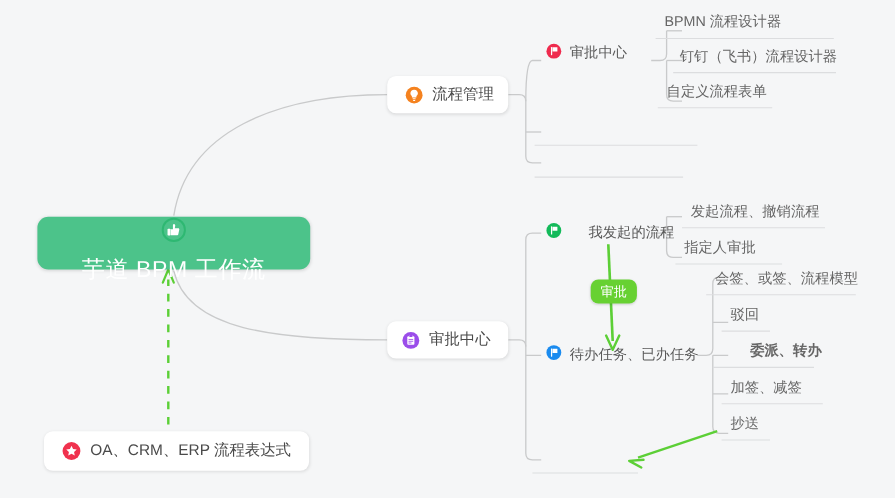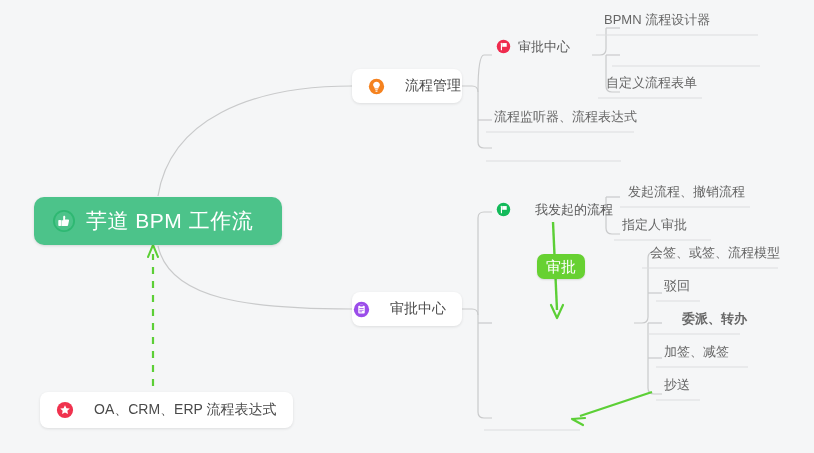--- a/index.html
+++ b/index.html
@@ -28,52 +28,53 @@
     position: absolute;
     display: flex;
     align-items: center;
     gap: 10px;
     background: #4cc38a;
     border-radius: 10px;
     padding: 0 18px;
     height: 48px;
     box-shadow: 0 1px 3px rgba(0,0,0,0.13);
     box-sizing: border-box;
+    flex-direction: column;
   }
   .root-label {
     color: #ffffff;
     font-size: 21px;
     letter-spacing: 0.5px;
     white-space: nowrap;
   }
 
   
   .branch-node {
     position: absolute;
     display: flex;
     align-items: center;
-    gap: 20px;
+    gap: 8px;
     background: #ffffff;
     border-radius: 8px;
     padding: 0 16px;
     height: 34px;
     box-shadow: 0 1px 3px rgba(0,0,0,0.10);
     box-sizing: border-box;
   }
   .branch-label {
     color: #4a4a4a;
     font-size: 14px;
     white-space: nowrap;
   }
 
   
   .leaf-node {
     position: absolute;
     display: flex;
-    align-items: flex-start;
+    align-items: center;
     gap: 7px;
     padding: 0 6px 4px 6px;
     box-sizing: border-box;
     white-space: nowrap;
   }
   .leaf-label {
     color: #595959;
     font-size: 13px;
     line-height: 15px;
     white-space: nowrap;
@@ -88,21 +89,21 @@
     flex: 0 0 auto;
   }
   .icon svg { display: block; }
 
   
   .flow-tag {
     position: absolute;
     background: #67d132;
     border-radius: 7px;
     color: #ffffff;
-    font-size: 15px;
+    font-size: 12px;
     padding: 5px 9px;
     line-height: 1;
     box-shadow: 0 1px 2px rgba(0,0,0,0.12);
     white-space: nowrap;
     text-align: right;
   }
 </style>
 </head>
 <body>
 
@@ -220,27 +221,27 @@
         <rect x="6.5" y="5.0" width="1.5" height="10" rx="0.5" fill="#ffffff"></rect>
         <path d="M8.3 5.4 L14.3 5.4 L14.3 10.4 L8.3 10.4 Z" fill="#ffffff"></path>
       </svg>
     </span>
     <span class="leaf-label">审批中心</span>
   </div>
 
   <div class="leaf-node leaf-sub" style="left:598px; top:12px;">
     <span class="leaf-label">BPMN 流程设计器</span>
   </div>
+  <div class="leaf-node leaf-sub" style="left:612px; top:43px;">
+    <span class="leaf-label">钉钉（飞书）流程设计器</span>
+  </div>
   <div class="leaf-node leaf-sub" style="left:600px; top:75px;">
     <span class="leaf-label">自定义流程表单</span>
   </div>
 
-  <div class="leaf-node leaf-sub" style="left:488px; top:109px;">
-    <span class="leaf-label">流程监听器、流程表达式</span>
-  </div>
 
   <div class="branch-node" style="left:352px; top:292px; width:110px;justify-content:flex-end;">
     <span class="icon">
       <svg width="17" height="17" viewBox="0 0 20 20">
         <circle cx="10" cy="10" r="9" fill="#9b4dea"></circle>
         <rect x="6.2" y="5.5" width="7.6" height="9.2" rx="1.1" fill="#ffffff"></rect>
         <rect x="8.2" y="4.2" width="3.6" height="2.2" rx="0.8" fill="#ffffff"></rect>
         <rect x="8.2" y="4.2" width="3.6" height="2.2" rx="0.8" fill="#9b4dea"></rect>
         <rect x="7.5" y="8.4" width="5.0" height="0.9" fill="#9b4dea"></rect>
         <rect x="7.5" y="10.4" width="5.0" height="0.9" fill="#9b4dea"></rect>
@@ -262,20 +263,30 @@
   </div>
   <div class="leaf-node leaf-sub" style="left:622px; top:184px;">
     <span class="leaf-label">发起流程、撤销流程</span>
   </div>
   <div class="leaf-node leaf-sub" style="left:616px; top:217px;">
     <span class="leaf-label">指定人审批</span>
   </div>
 
   <div class="flow-tag" style="left:537px; top:254px;">审批</div>
 
+  <div class="leaf-node" style="left:490px; top:313px;">
+    <span class="icon" style="margin-bottom:1px;">
+      <svg width="15" height="15" viewBox="0 0 20 20">
+        <circle cx="10" cy="10" r="9" fill="#1a8bef"></circle>
+        <rect x="6.5" y="5.0" width="1.5" height="10" rx="0.5" fill="#ffffff"></rect>
+        <path d="M8.3 5.4 L14.3 5.4 L14.3 10.4 L8.3 10.4 Z" fill="#ffffff"></path>
+      </svg>
+    </span>
+    <span class="leaf-label">待办任务、已办任务</span>
+  </div>
 
   <div class="leaf-node leaf-sub" style="left:644px; top:245px;">
     <span class="leaf-label">会签、或签、流程模型</span>
   </div>
   <div class="leaf-node leaf-sub" style="left:658px; top:278px;">
     <span class="leaf-label">驳回</span>
   </div>
   <div class="leaf-node leaf-sub" style="left:676px; top:311px;font-weight:bold;">
     <span class="leaf-label">委派、转办</span>
   </div>

